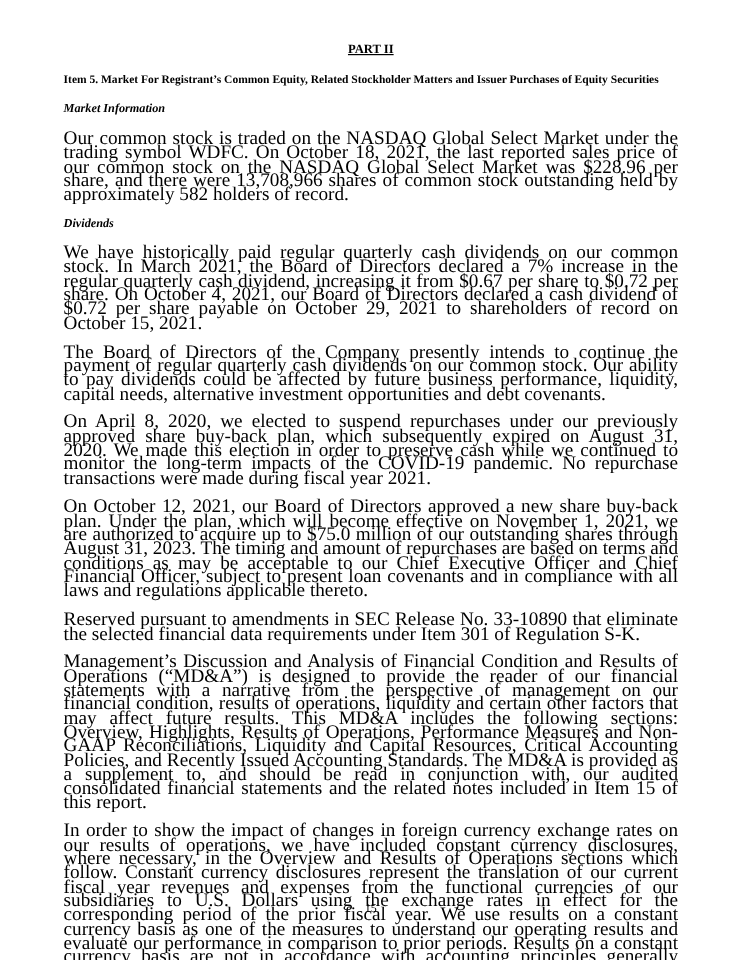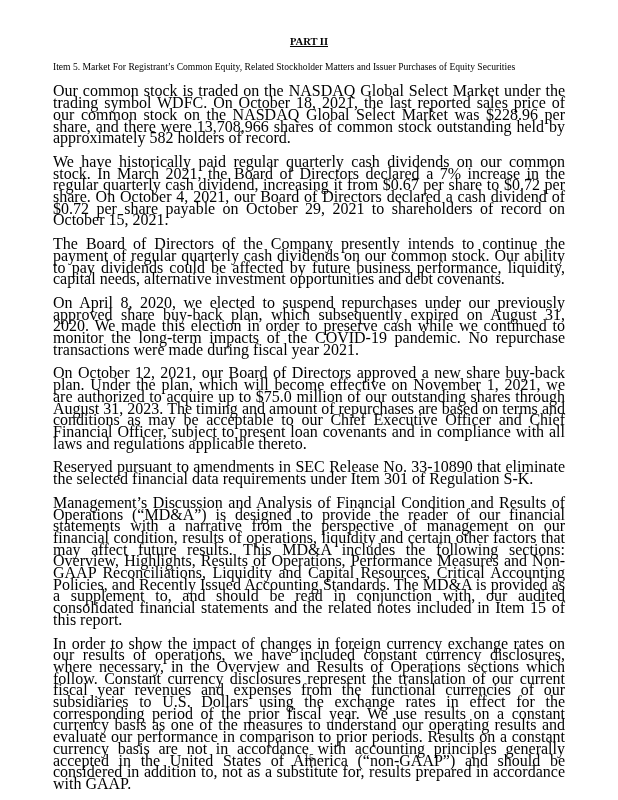--- a/index.html
+++ b/index.html
@@ -22,21 +22,21 @@
   .part-title {
     font-size: 10.5px;
     font-weight: bold;
     text-align: center;
     text-decoration: underline;
     margin-bottom: 13px;
     line-height: 11.7px;
   }
   .item-heading {
     font-size: 9.6px;
-    font-weight: normal;
+    font-weight: bold;
     line-height: 11.7px;
     margin-bottom: 13px;
     white-space: pre-wrap;
   }
   .item-heading.short {
     font-size: 10.2px;
   }
   .sub-heading {
     font-size: 10.2px;
     font-weight: bold;
@@ -65,23 +65,25 @@
 </style>
 </head>
 <body>
 
 <div class="page">
 
   <div class="part-title">PART II</div>
 
   <div class="item-heading">Item 5. Market For Registrant’s Common Equity, Related Stockholder Matters and Issuer Purchases of Equity Securities</div>
 
+  <div class="sub-heading">Market Information</div>
 
   <p class="para">Our common stock is traded on the NASDAQ Global Select Market under the trading symbol WDFC. On October 18, 2021, the last reported sales price of our common stock on the NASDAQ Global Select Market was $228.96 per share, and there were 13,708,966 shares of common stock outstanding held by approximately 582 holders of record.</p>
 
+  <div class="sub-heading">Dividends</div>
 
   <p class="para">We have historically paid regular quarterly cash dividends on our common stock. In March 2021, the Board of Directors declared a 7% increase in the regular quarterly cash dividend, increasing it from $0.67 per share to $0.72 per share. On October 4, 2021, our Board of Directors declared a cash dividend of $0.72 per share payable on October 29, 2021 to shareholders of record on October 15, 2021.</p>
 
   <p class="para">The Board of Directors of the Company presently intends to continue the payment of regular quarterly cash dividends on our common stock. Our ability to pay dividends could be affected by future business performance, liquidity, capital needs, alternative investment opportunities and debt covenants.</p>
 
 
   <p class="para">On April 8, 2020, we elected to suspend repurchases under our previously approved share buy-back plan, which subsequently expired on August 31, 2020. We made this election in order to preserve cash while we continued to monitor the long-term impacts of the COVID-19 pandemic. No repurchase transactions were made during fiscal year 2021.</p>
 
   <p class="para">On October 12, 2021, our Board of Directors approved a new share buy-back plan. Under the plan, which will become effective on November 1, 2021, we are authorized to acquire up to $75.0 million of our outstanding shares through August 31, 2023. The timing and amount of repurchases are based on terms and conditions as may be acceptable to our Chief Executive Officer and Chief Financial Officer, subject to present loan covenants and in compliance with all laws and regulations applicable thereto.</p>
 

